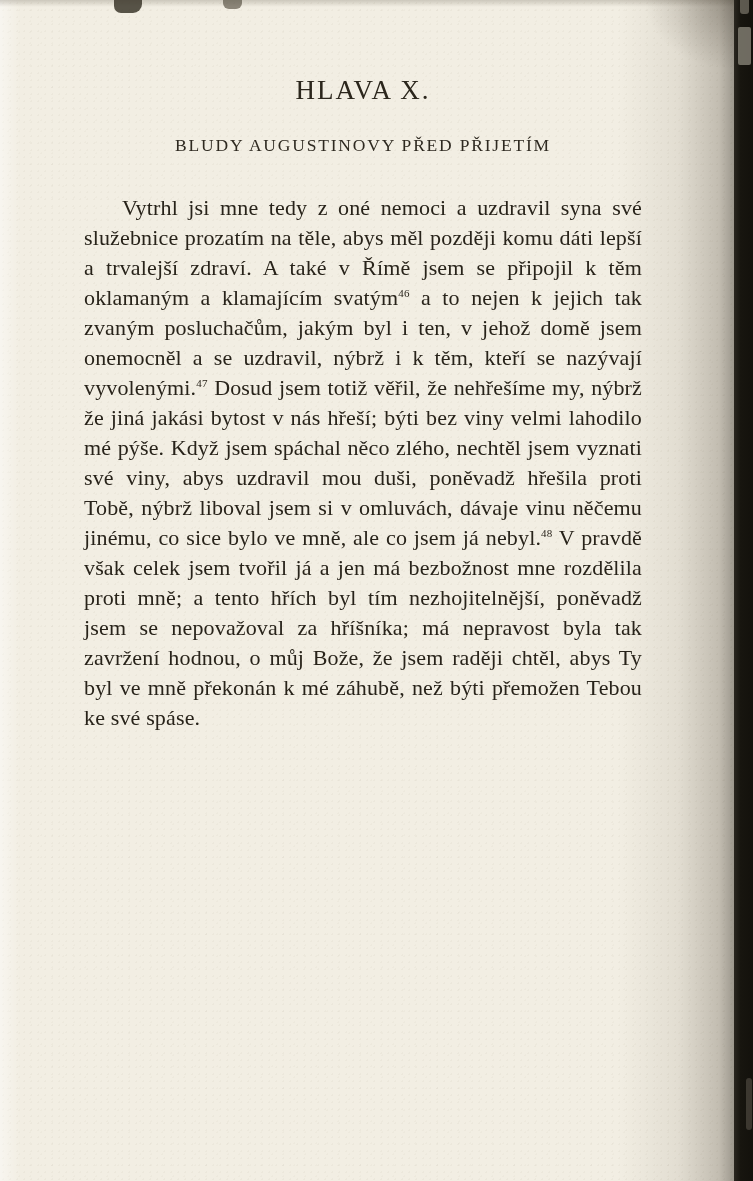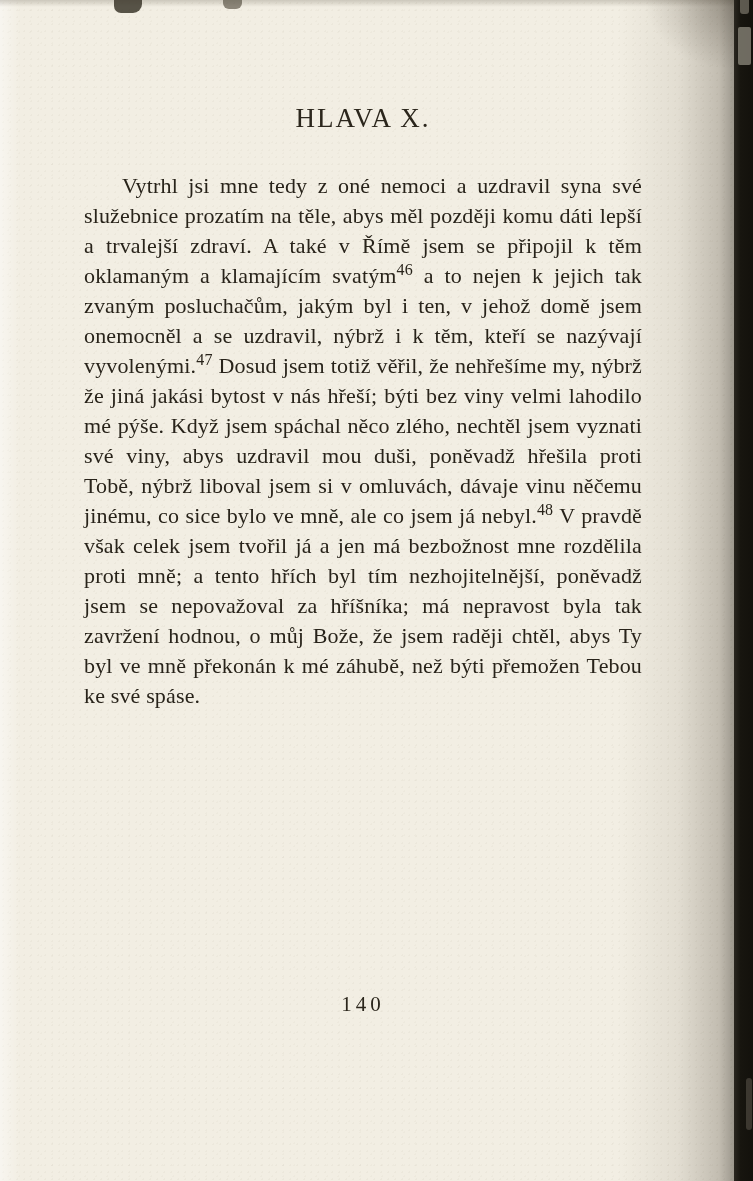--- a/index.html
+++ b/index.html
@@ -92,21 +92,21 @@
   
   .page-content {
     position: absolute;
     left: 84px;
     top: 0;
     width: 558px;
     color: #2a251b;
   }
   .chapter-title {
     margin: 0;
-    padding-top: 103px;
+    padding-top: 75px;
     font-size: 27px;
     font-weight: normal;
     letter-spacing: 2px;
     text-align: center;
     color: #2b261c;
   }
   .chapter-subtitle {
     margin: 0;
     font-size: 17.5px;
     font-weight: normal;
@@ -120,21 +120,21 @@
     margin: 0;
     margin-top: 37px;
     font-size: 22px;
     line-height: 30px;
     text-align: justify;
     text-indent: 38px;
     letter-spacing: 0.15px;
     color: #28231a;
   }
   .body-paragraph sup {
-    font-size: 16px;
+    font-size: 11px;
     line-height: 0;
     vertical-align: super;
   }
   .page-number {
     position: absolute;
     left: 84px;
     top: 992px;
     width: 558px;
     text-align: center;
     font-size: 21px;
@@ -148,24 +148,24 @@
 <div class="scan">
 
   <div class="paper-shade"></div>
   <div class="corner-shade"></div>
 
   <div class="top-mark-1"></div>
   <div class="top-mark-2"></div>
 
   <div class="page-content">
     <h1 class="chapter-title">HLAVA X.</h1>
+    <h2 class="chapter-subtitle subtitle-line1">BLUDY AUGUSTINOVY PŘED PŘIJETÍM</h2>
     <p class="body-paragraph"><span>Vytrhl jsi mne tedy z oné nemoci a uzdravil syna své služebnice prozatím na těle, abys měl později komu dáti lepší a trvalejší zdraví. A také v Římě jsem se připojil k těm oklamaným a klamajícím svatým</span><sup>46</sup><span> a to nejen k jejich tak zvaným posluchačům, jakým byl i ten, v jehož domě jsem onemocněl a se uzdravil, nýbrž i k těm, kteří se nazývají vyvolenými.</span><sup>47</sup><span> Dosud jsem totiž věřil, že nehřešíme my, nýbrž že jiná jakási bytost v nás hřeší; býti bez viny velmi lahodilo mé pýše. Když jsem spáchal něco zlého, nechtěl jsem vyznati své viny, abys uzdravil mou duši, poněvadž hřešila proti Tobě, nýbrž liboval jsem si v omluvách, dávaje vinu něčemu jinému, co sice bylo ve mně, ale co jsem já nebyl.</span><sup>48</sup><span> V pravdě však celek jsem tvořil já a jen má bezbožnost mne rozdělila proti mně; a tento hřích byl tím nezhojitelnější, poněvadž jsem se nepovažoval za hříšníka; má nepravost byla tak zavržení hodnou, o můj Bože, že jsem raději chtěl, abys Ty byl ve mně překonán k mé záhubě, než býti přemožen Tebou ke své spáse.</span></p>
   </div>
 
-  <div class="page-number">140</div>
 
   <div class="binding-strip">
     <div class="strip-patch-1"></div>
     <div class="strip-patch-2"></div>
     <div class="strip-patch-3"></div>
   </div>
 
 </div>
 
 </body></html>

